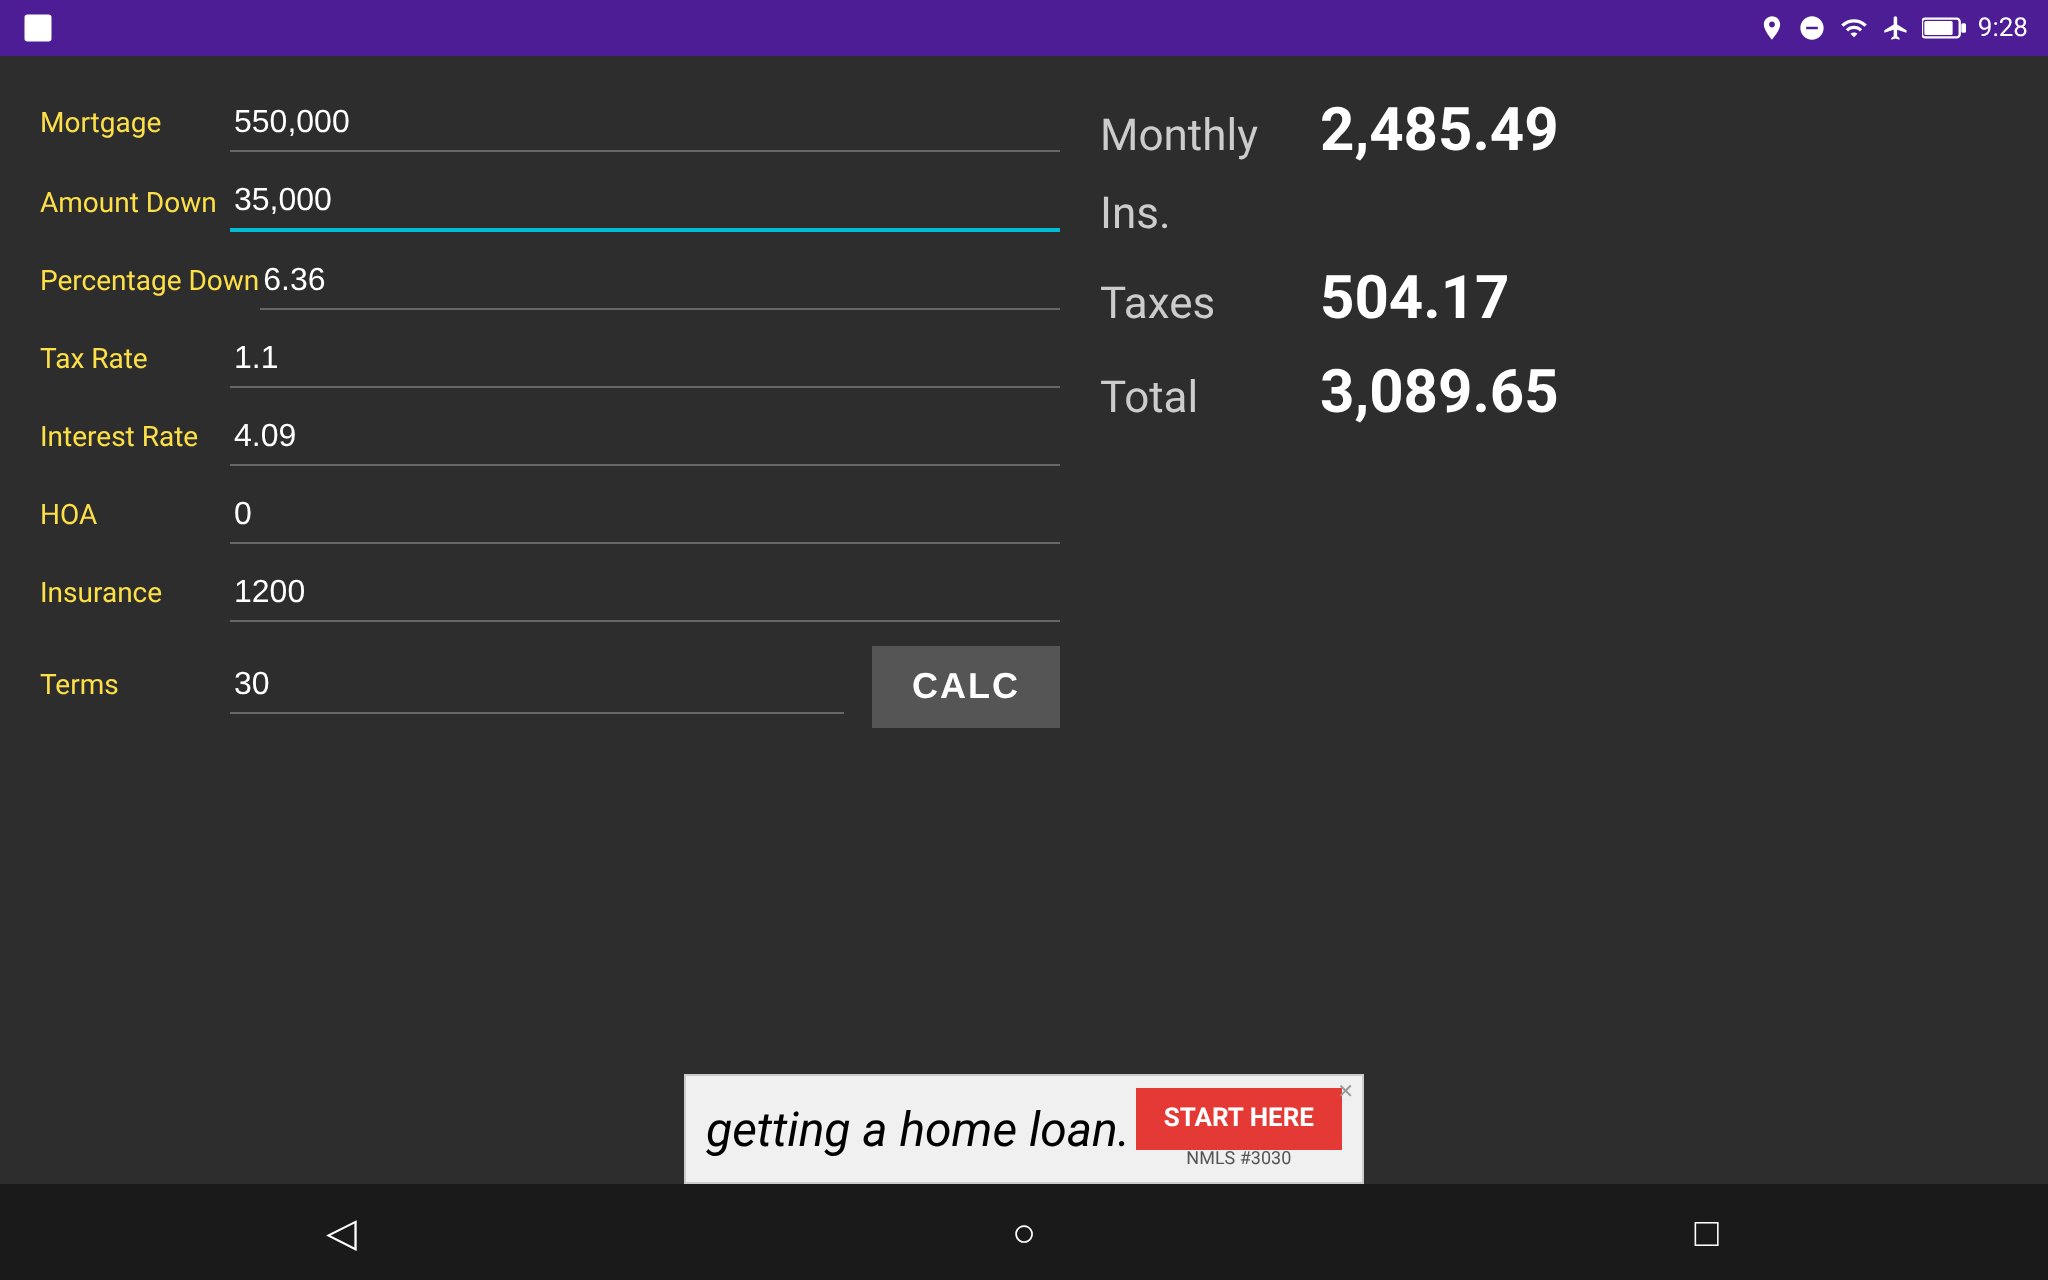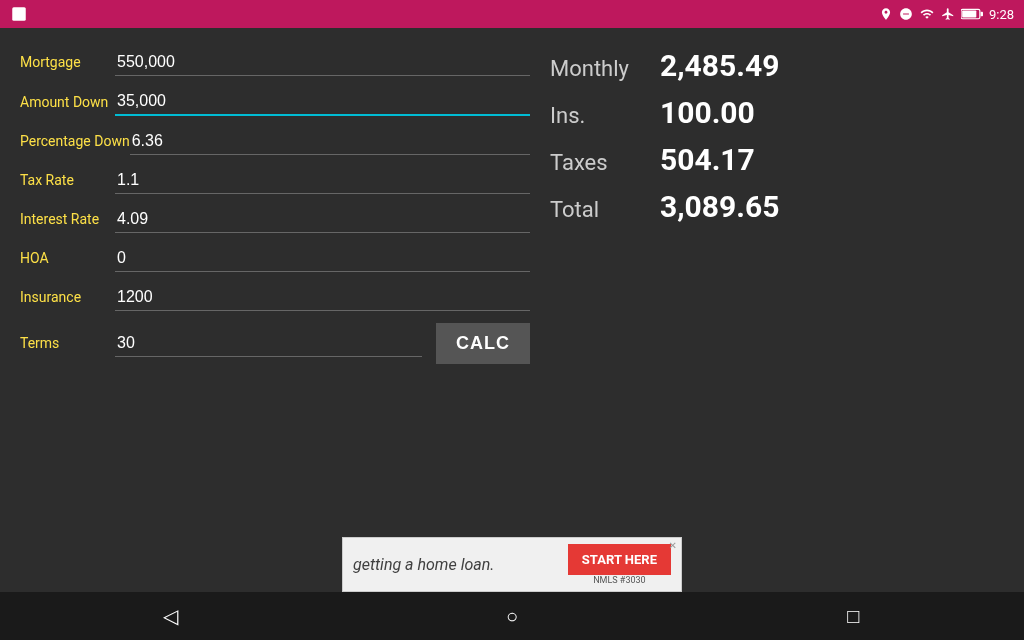--- a/index.html
+++ b/index.html
@@ -11,21 +11,21 @@
       font-family: 'Roboto', Arial, sans-serif;
       color: #ffffff;
       overflow: hidden;
       position: relative;
     }
 
     
     .status-bar {
       width: 100%;
       height: 28px;
-      background: #be185d;
+      background: #4c1d95;
       display: flex;
       align-items: center;
       justify-content: space-between;
       padding: 0 10px;
       font-size: 13px;
       color: #fff;
       gap: 37px;
     }
 
     .status-bar-left {
@@ -152,22 +152,22 @@
       background: #f0f0f0;
       border: 1px solid #ccc;
       display: flex;
       align-items: center;
       justify-content: space-between;
       padding: 0 10px;
       overflow: hidden;
     }
 
     .ad-text {
-      color: #404040;
-      font-size: 16px;
+      color: #000000;
+      font-size: 24px;
       font-style: italic;
     }
 
     .ad-cta {
       background: #e53935;
       color: #fff;
       padding: 8px 14px;
       font-size: 13px;
       font-weight: bold;
       text-align: center;
@@ -308,21 +308,20 @@
 
   <div class="results-panel">
 
     <div class="result-row">
       <span class="result-label">Monthly</span>
       <span class="result-value">2,485.49</span>
     </div>
 
     <div class="result-row">
       <span class="result-label">Ins.</span>
-      <span class="result-value">100.00</span>
     </div>
 
     <div class="result-row">
       <span class="result-label">Taxes</span>
       <span class="result-value">504.17</span>
     </div>
 
     <div class="result-row">
       <span class="result-label">Total</span>
       <span class="result-value">3,089.65</span>

